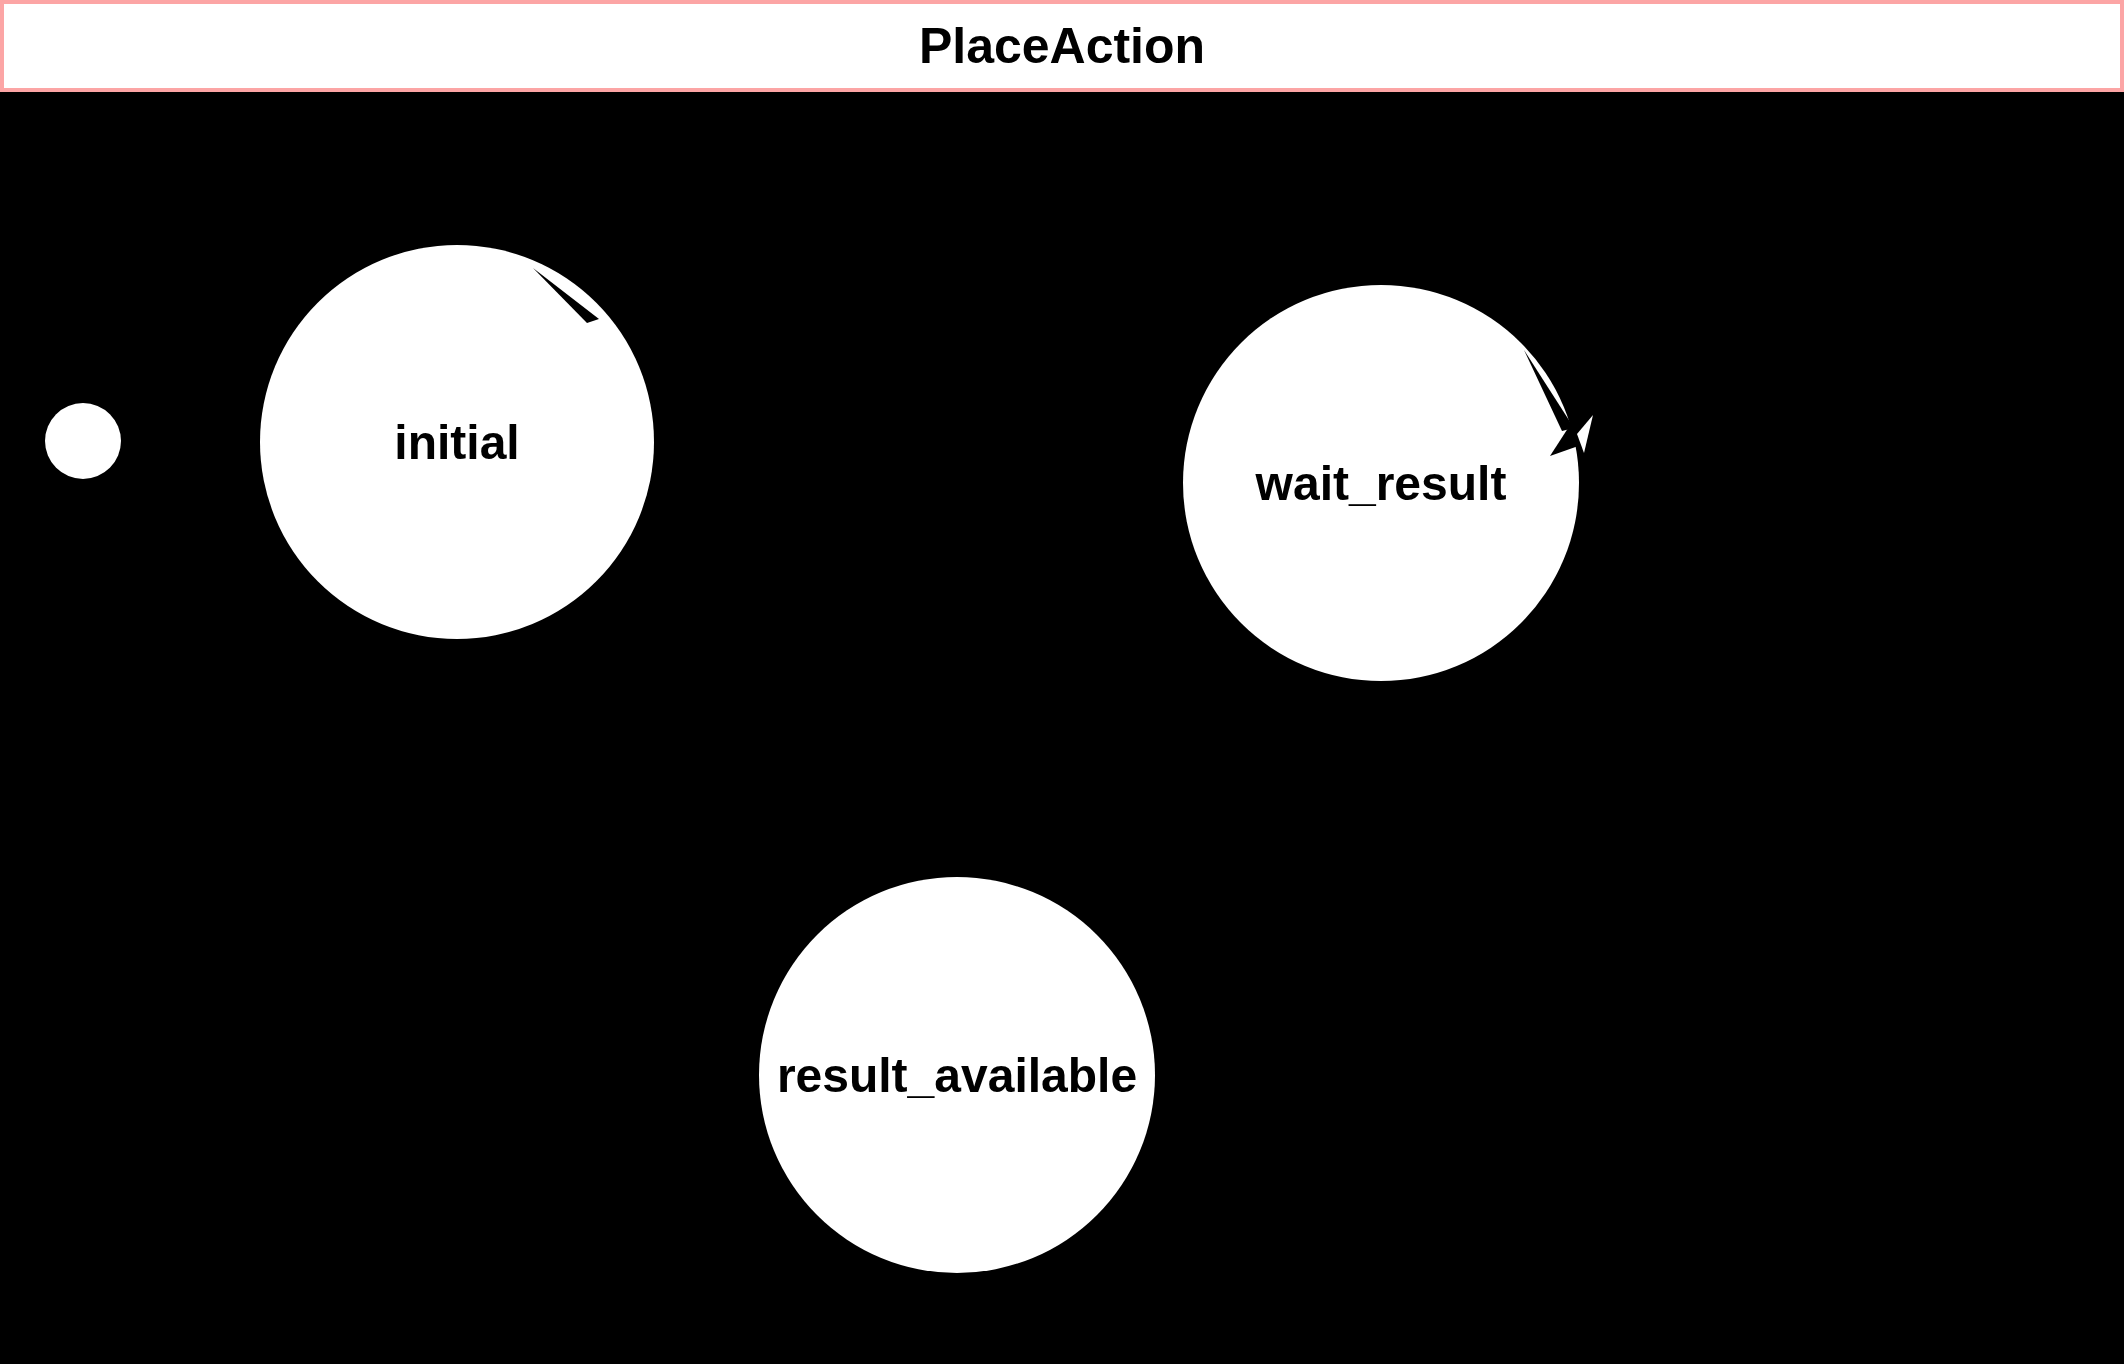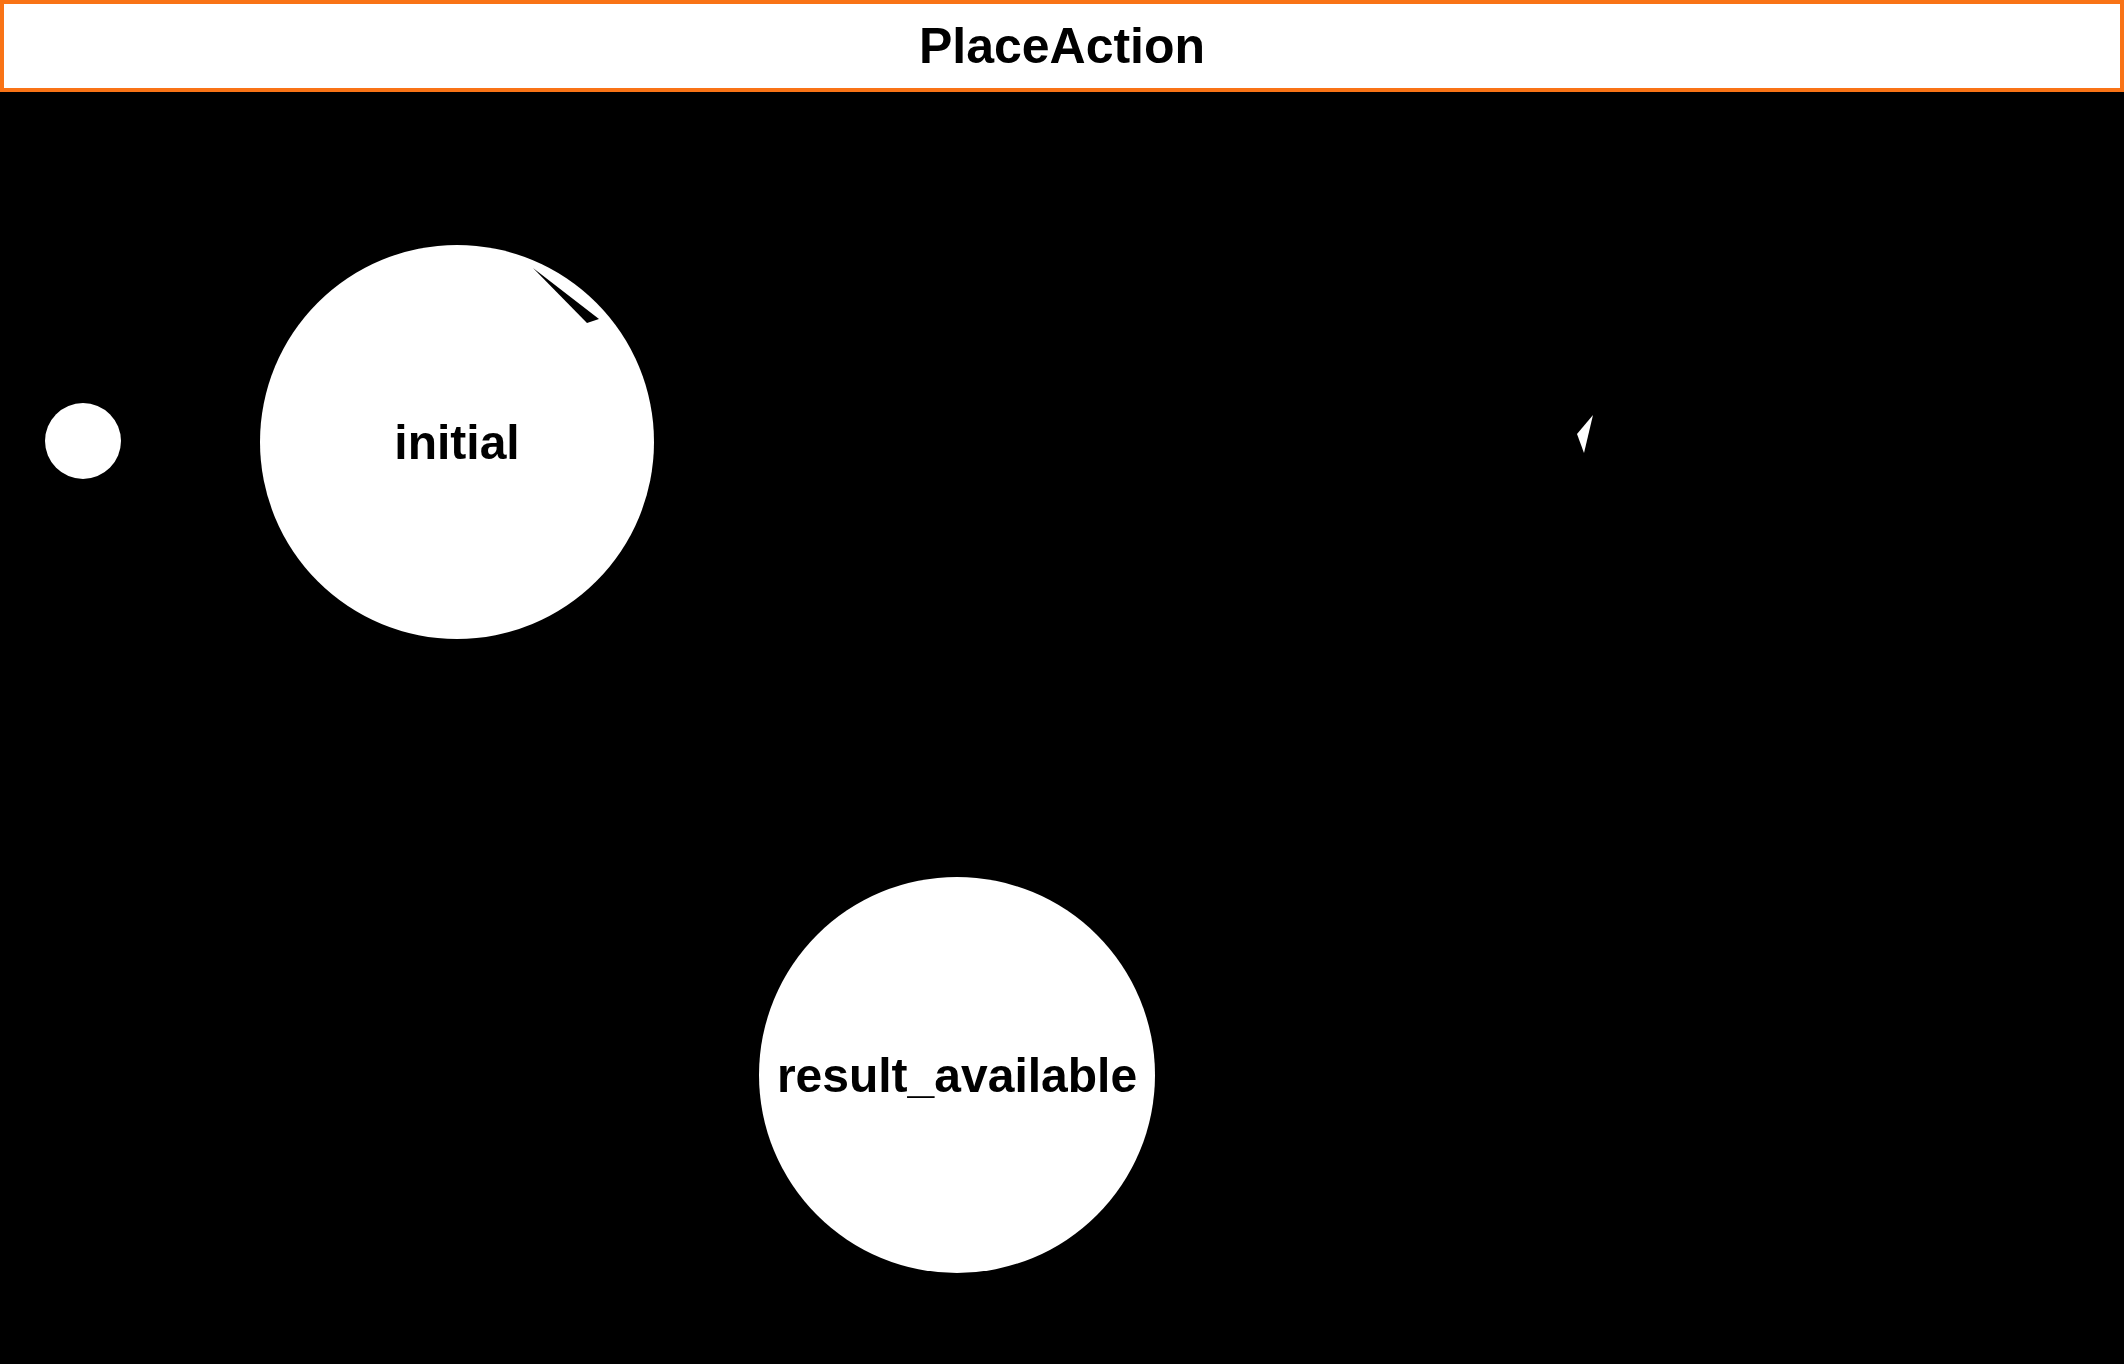--- a/index.html
+++ b/index.html
@@ -15,21 +15,21 @@
     overflow: hidden;
     font-family: "Liberation Sans", sans-serif;
   }
   .title-bar {
     position: absolute;
     left: 0;
     top: 0;
     width: 2124px;
     height: 92px;
     background: #ffffff;
-    border: 4px solid #f97316;
+    border: 4px solid #fca5a5;
     box-sizing: border-box;
     display: flex;
     align-items: center;
     justify-content: center;
   }
   .title-text {
     font-size: 50px;
     font-weight: bold;
     color: #000000;
     letter-spacing: 0px;
@@ -77,20 +77,23 @@
   <div class="title-bar">
     <span class="title-text">PlaceAction</span>
   </div>
 
   <div id="start-dot"></div>
 
   <div id="state-initial" class="state">
     <span class="label">initial</span>
   </div>
 
+  <div id="state-wait-result" class="state">
+    <span class="label">wait_result</span>
+  </div>
 
   <div id="state-result-available" class="state">
     <span class="label">result_available</span>
   </div>
 
   <svg id="artifact-layer" viewBox="0 0 2124 1364" xmlns="http://www.w3.org/2000/svg">
     <polygon points="533,268 599,319 587,323" fill="#000000"></polygon>
     <polygon points="1524,350 1574,428 1562,431" fill="#000000"></polygon>
     <polygon points="1550,456 1572,422 1584,444" fill="#000000"></polygon>
     <polygon points="1577,434 1593,415 1584,453" fill="#ffffff"></polygon>

